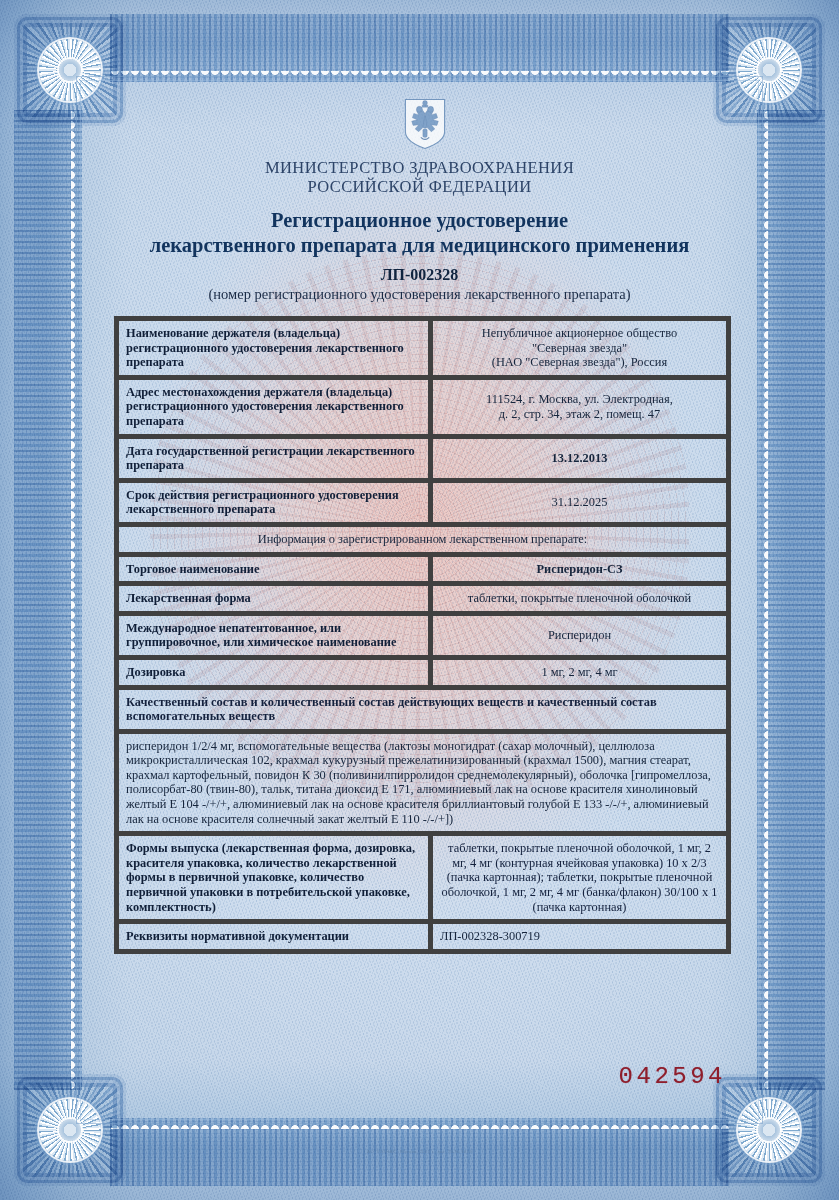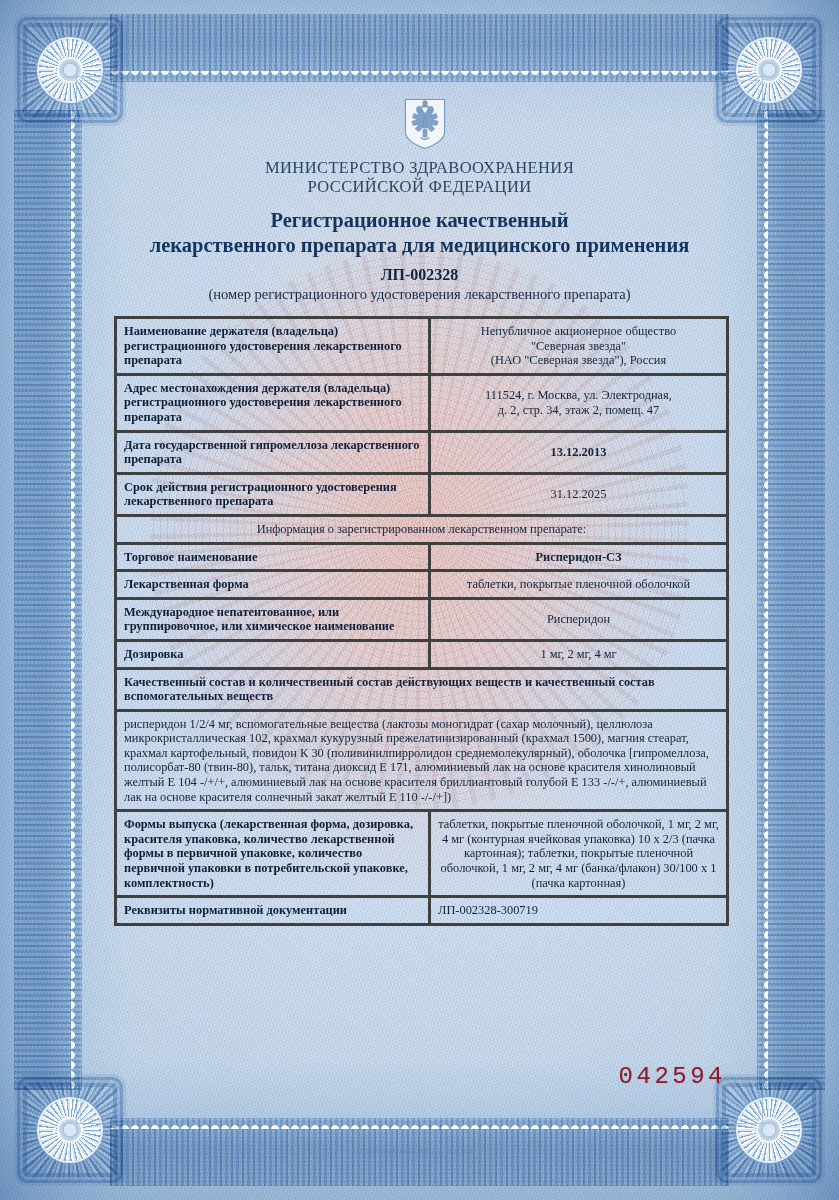--- a/index.html
+++ b/index.html
@@ -138,21 +138,21 @@
     font-size:14.5px;color:#1a2b46;
   }
 
   
   .tbl{
     position:absolute;left:114px;top:316px;width:612px;
     border-collapse:collapse;
     table-layout:fixed;
   }
   .tbl td{
-    border:3px solid #404040;
+    border:5px solid #404040;
     padding:5px 7px;
     vertical-align:middle;
     font-size:12.4px;line-height:14.6px;
     background:transparent;
   }
   .lbl{width:314px;font-weight:bold;color:#101f38;}
   .val{text-align:center;color:#16253c;}
   .val.bold{font-weight:bold;}
   .banner{text-align:center;font-weight:normal;font-size:13px;color:#16253c;padding:4px 7px;}
   .full-lbl{font-weight:bold;font-size:12.6px;line-height:15px;}
@@ -231,21 +231,21 @@
       </g>
     </svg>
   </div>
 
   <div class="ministry">
     <div>МИНИСТЕРСТВО ЗДРАВООХРАНЕНИЯ</div>
     <div>РОССИЙСКОЙ ФЕДЕРАЦИИ</div>
   </div>
 
   <div class="doc-title">
-    <div>Регистрационное качественный</div>
+    <div>Регистрационное удостоверение</div>
     <div>лекарственного препарата для медицинского применения</div>
   </div>
 
   <div class="reg-number">ЛП-002328</div>
   <div class="reg-caption">(номер регистрационного удостоверения лекарственного препарата)</div>
 
   <table class="tbl">
     <colgroup>
         <col style="width:314px">
         <col style="width:298px">
@@ -256,21 +256,21 @@
         <td class="val" style="white-space:pre-line">Непубличное акционерное общество
 "Северная звезда"
 (НАО "Северная звезда"), Россия</td>
       </tr>
       <tr>
         <td class="lbl">Адрес местонахождения держателя (владельца) регистрационного удостоверения лекарственного препарата</td>
         <td class="val" style="white-space:pre-line">111524, г. Москва, ул. Электродная,
 д. 2, стр. 34, этаж 2, помещ. 47</td>
       </tr>
       <tr>
-        <td class="lbl">Дата государственной гипромеллоза лекарственного препарата</td>
+        <td class="lbl">Дата государственной регистрации лекарственного препарата</td>
         <td class="val bold">13.12.2013</td>
       </tr>
       <tr>
         <td class="lbl">Срок действия регистрационного удостоверения лекарственного препарата</td>
         <td class="val">31.12.2025</td>
       </tr>
       <tr>
         <td class="banner" colspan="2">Информация о зарегистрированном лекарственном препарате:</td>
       </tr>
       <tr>

